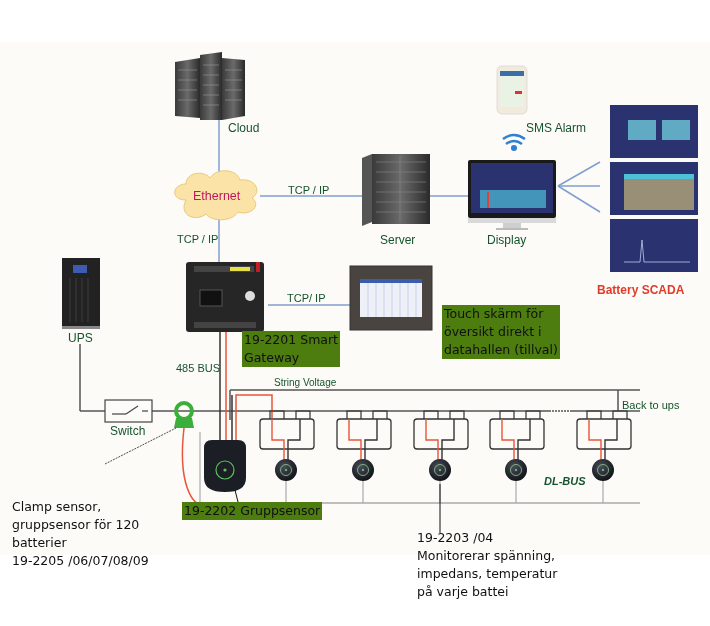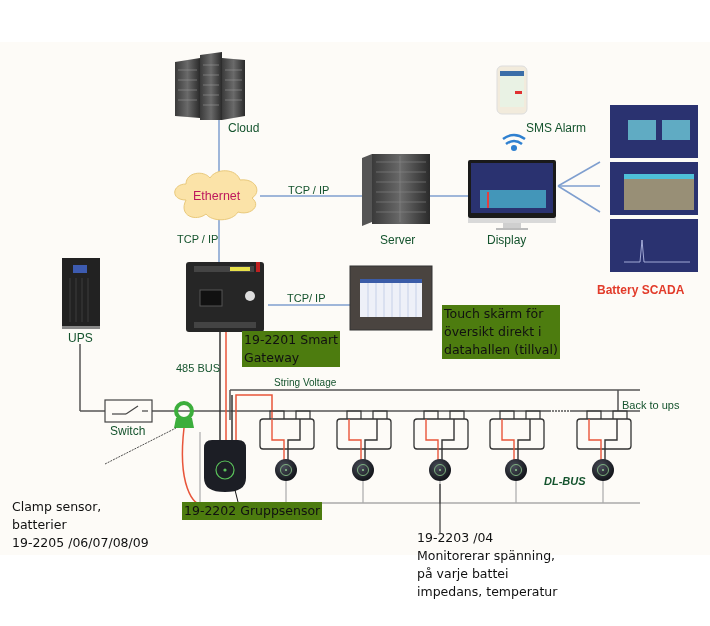--- a/index.html
+++ b/index.html
@@ -282,24 +282,25 @@
   <div>19-2201 Smart</div>
   <div>Gateway</div>
 </div>
 <div class="note" style="left:442px;top:305px;">
   <div>Touch skärm för</div>
   <div>översikt direkt i</div>
   <div>datahallen (tillval)</div>
 </div>
 <div class="note" style="left:10px;top:455px;background:transparent;margin-top:43px;">
   <div>Clamp sensor,</div>
+  <div>gruppsensor för 120</div>
   <div>batterier</div>
   <div>19-2205 /06/07/08/09</div>
 </div>
 <div class="note" style="left:182px;top:502px;">
   <div>19-2202 Gruppsensor</div>
 </div>
 <div class="note" style="left:415px;top:529px;background:transparent;">
   <div>19-2203 /04</div>
   <div>Monitorerar spänning,</div>
+  <div>impedans, temperatur</div>
   <div>på varje battei</div>
-  <div>impedans, temperatur</div>
 </div>
 
 </body></html>

